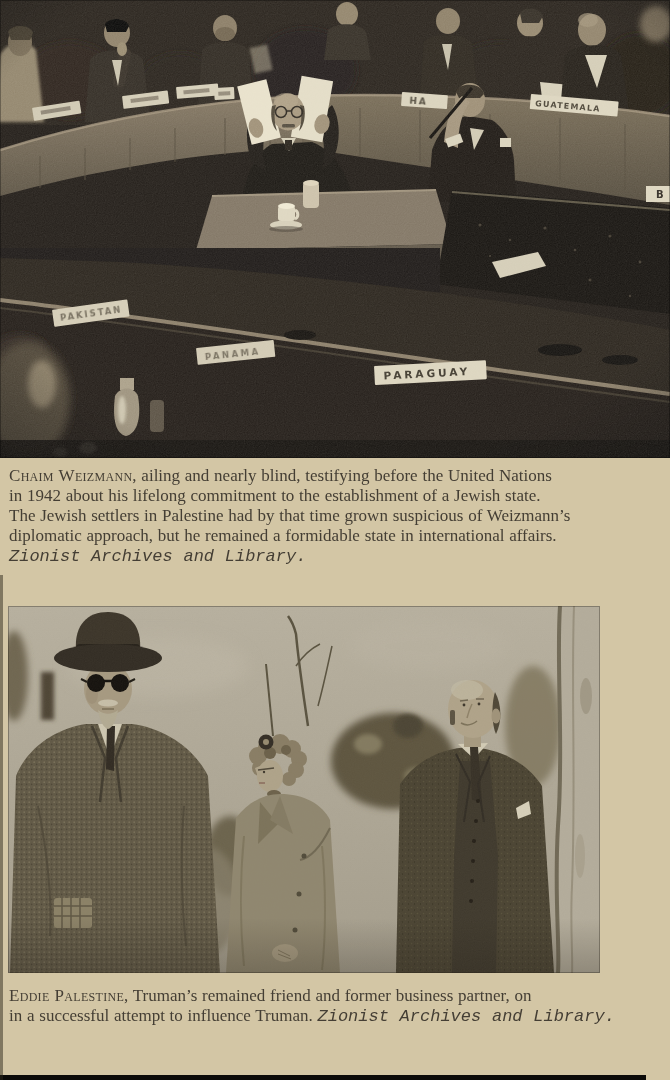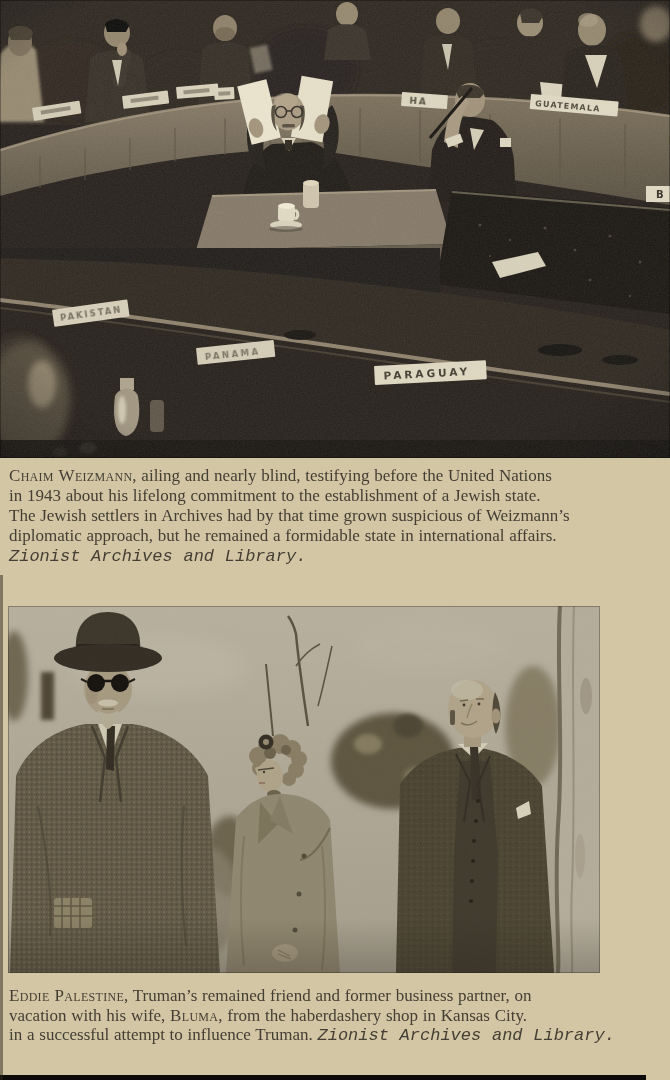--- a/index.html
+++ b/index.html
@@ -264,22 +264,22 @@
 
       <rect x="0" y="440" width="670" height="18" fill="#0d0a08" opacity="0.9"></rect>
       <rect x="0" y="0" width="670" height="458" fill="url(#vigA)"></rect>
       <rect x="0" y="0" width="670" height="458" filter="url(#grainA)" opacity="0.16"></rect>
       <rect x="0.5" y="0.5" width="669" height="457" fill="none" stroke="rgba(0,0,0,0.3)"></rect>
     </svg>
   </figure>
 
   <figcaption class="caption cap1">
     <div class="cap-line"><span class="sc">Chaim Weizmann</span><span>, ailing and nearly blind, testifying before the United Nations</span></div>
-    <div class="cap-line"><span>in 1943 about his lifelong commitment to the establishment of a Jewish state.</span></div>
-    <div class="cap-line"><span>The Jewish settlers in Archives had by that time grown suspicious of Weizmann’s</span></div>
+    <div class="cap-line"><span>in 1942 about his lifelong commitment to the establishment of a Jewish state.</span></div>
+    <div class="cap-line"><span>The Jewish settlers in Palestine had by that time grown suspicious of Weizmann’s</span></div>
     <div class="cap-line"><span>diplomatic approach, but he remained a formidable state in international affairs.</span></div>
     <div class="cap-line"><span class="it">Zionist Archives and Library.</span></div>
   </figcaption>
 
   <figure class="photo-bottom">
     <svg viewBox="0 0 592 367" preserveAspectRatio="none">
       <defs>
         <filter id="bB1" x="-50%" y="-50%" width="200%" height="200%">
             <feGaussianBlur stdDeviation="0.7"></feGaussianBlur>
           </filter>
@@ -448,19 +448,18 @@
       </g>
 
       <rect x="0" y="0" width="592" height="367" fill="url(#vigB)"></rect>
       <rect x="0" y="0" width="592" height="367" filter="url(#grainB)" opacity="0.13"></rect>
       <rect x="0.5" y="0.5" width="591" height="366" fill="none" stroke="rgba(40,33,22,0.35)"></rect>
     </svg>
   </figure>
 
   <figcaption class="caption cap2">
     <div class="cap-line"><span class="sc">Eddie Palestine</span><span>, Truman’s remained friend and former business partner, on</span></div>
-    <div class="cap-line"><span>vacation with his wife, </span><span class="sc">Bluma</span><span>, from the haberdashery shop in Kansas City.</span></div>
     <div class="cap-line"><span>in a successful attempt to influence Truman. </span><span class="it">Zionist Archives and Library.</span></div>
   </figcaption>
 
   <div class="bottom-bar"></div>
   <div class="left-edge"></div>
 </div>
 
 </body></html>

